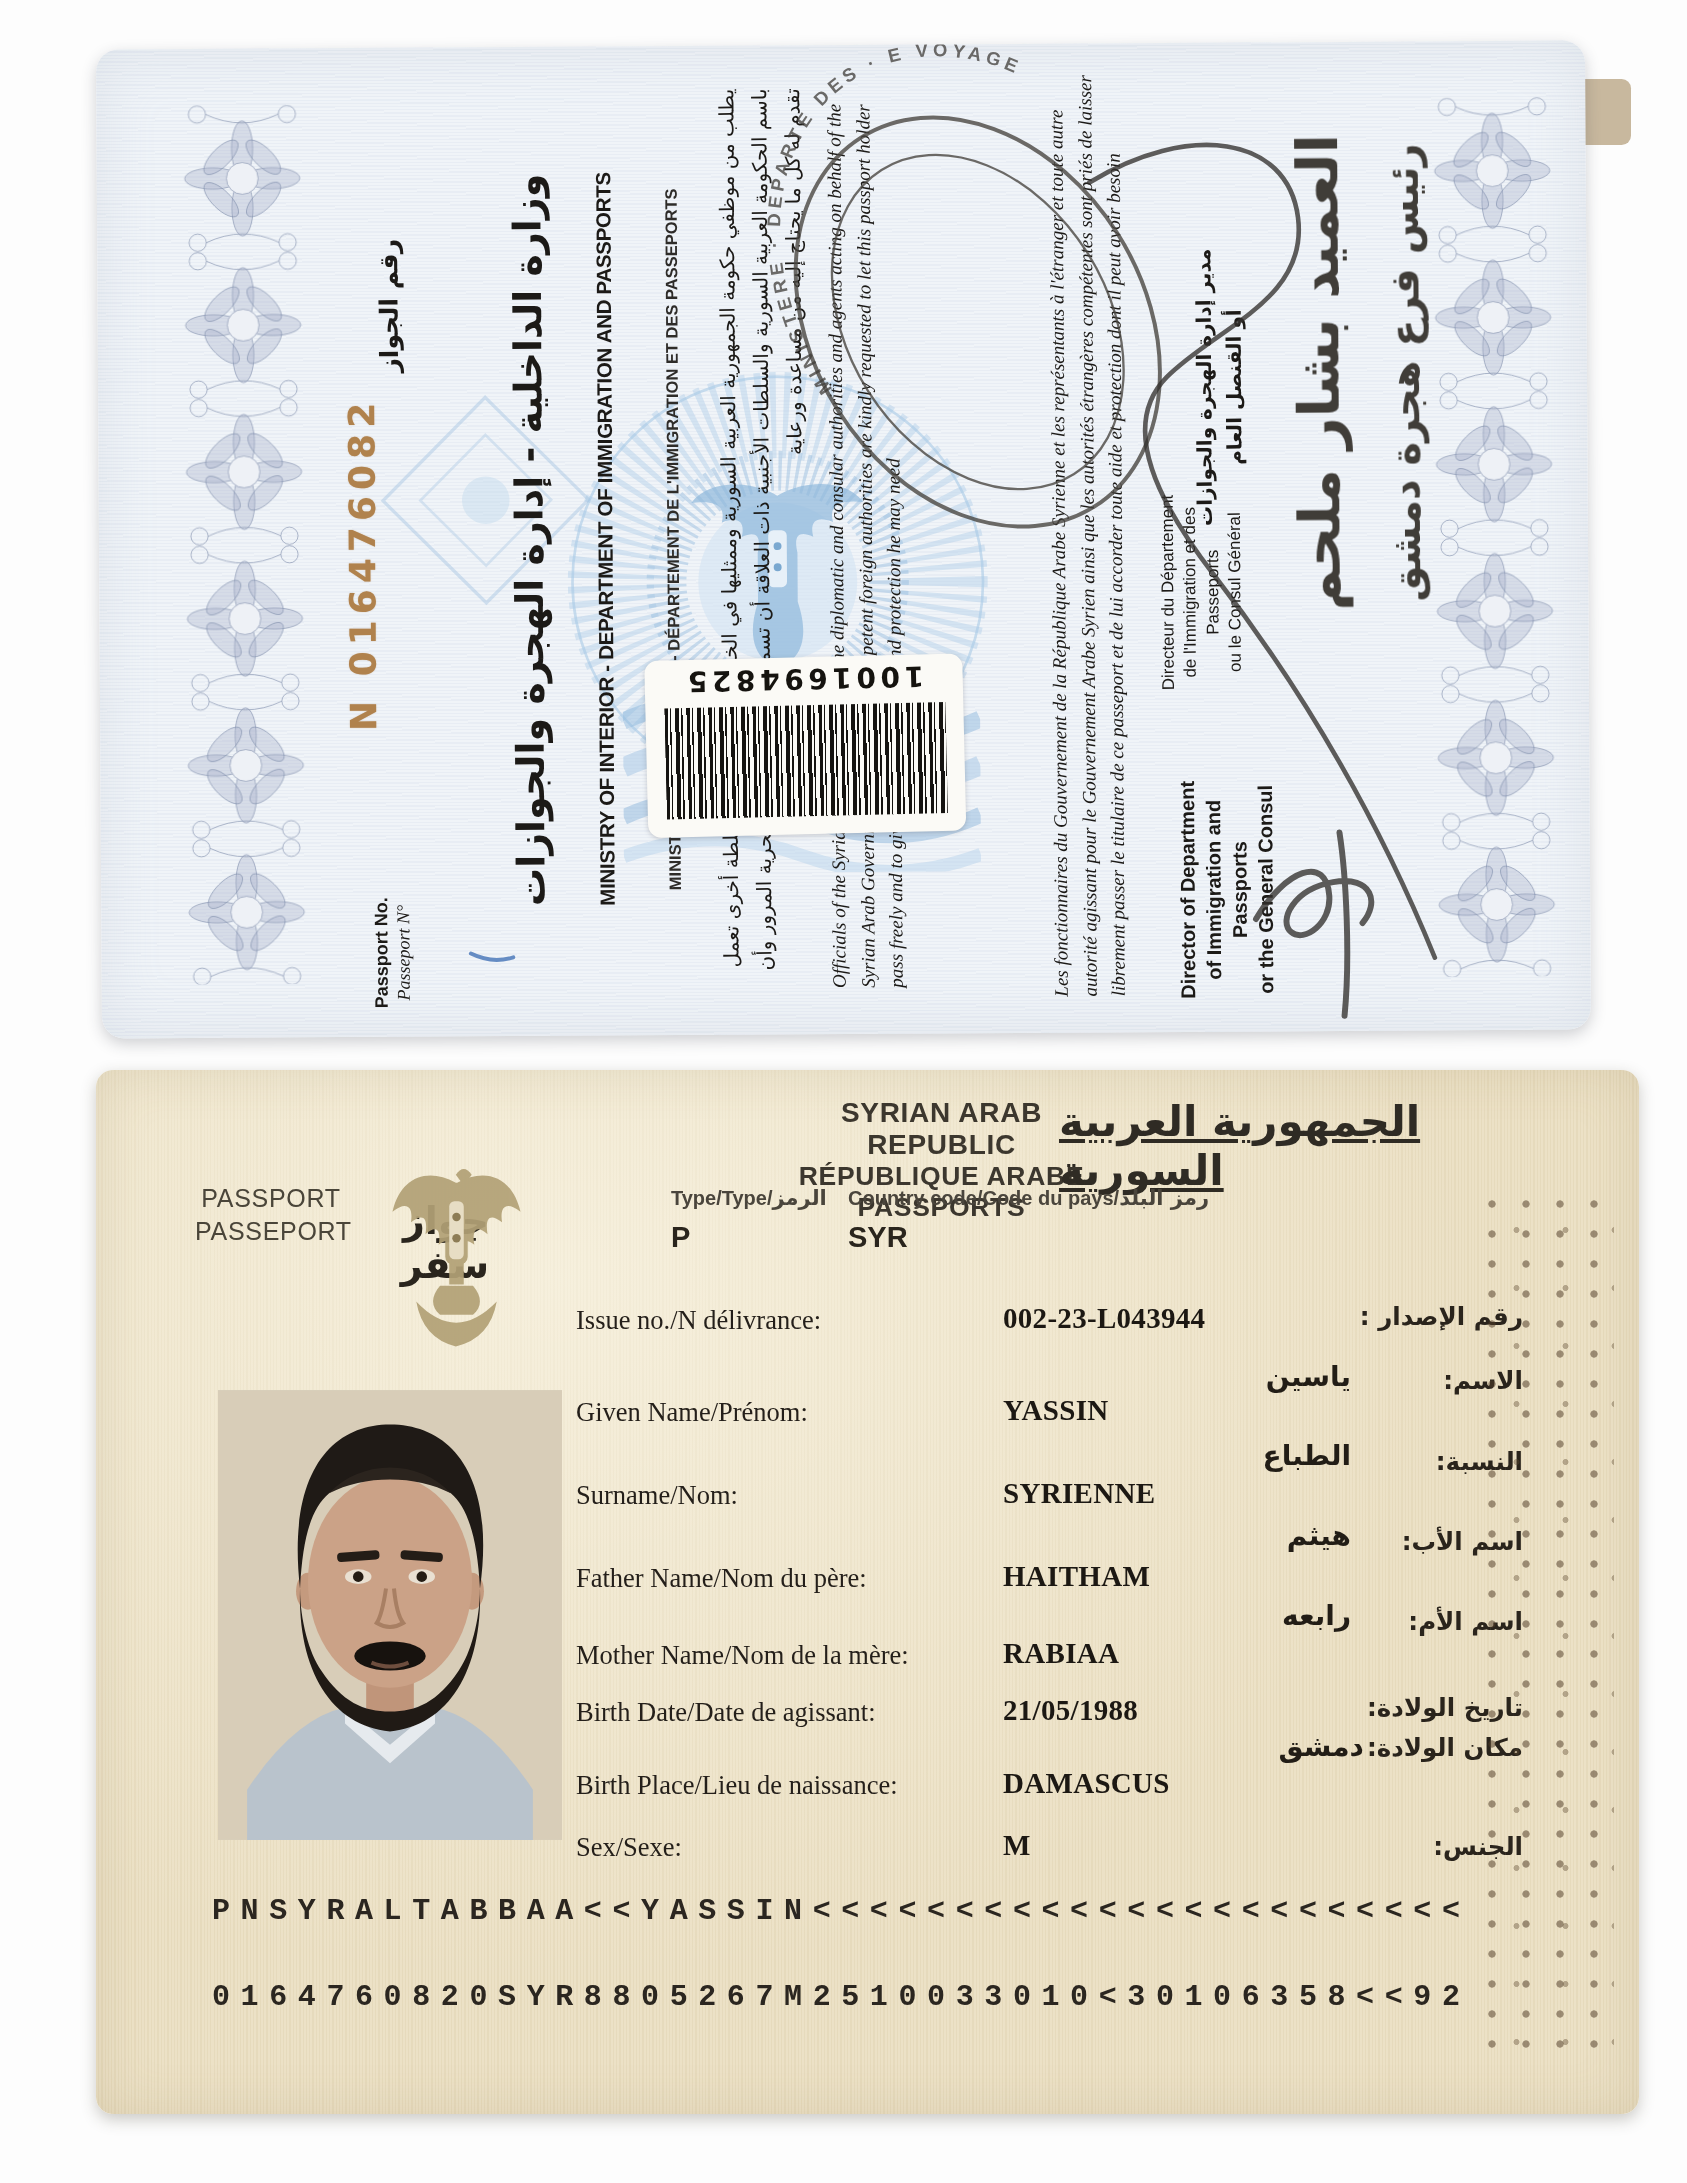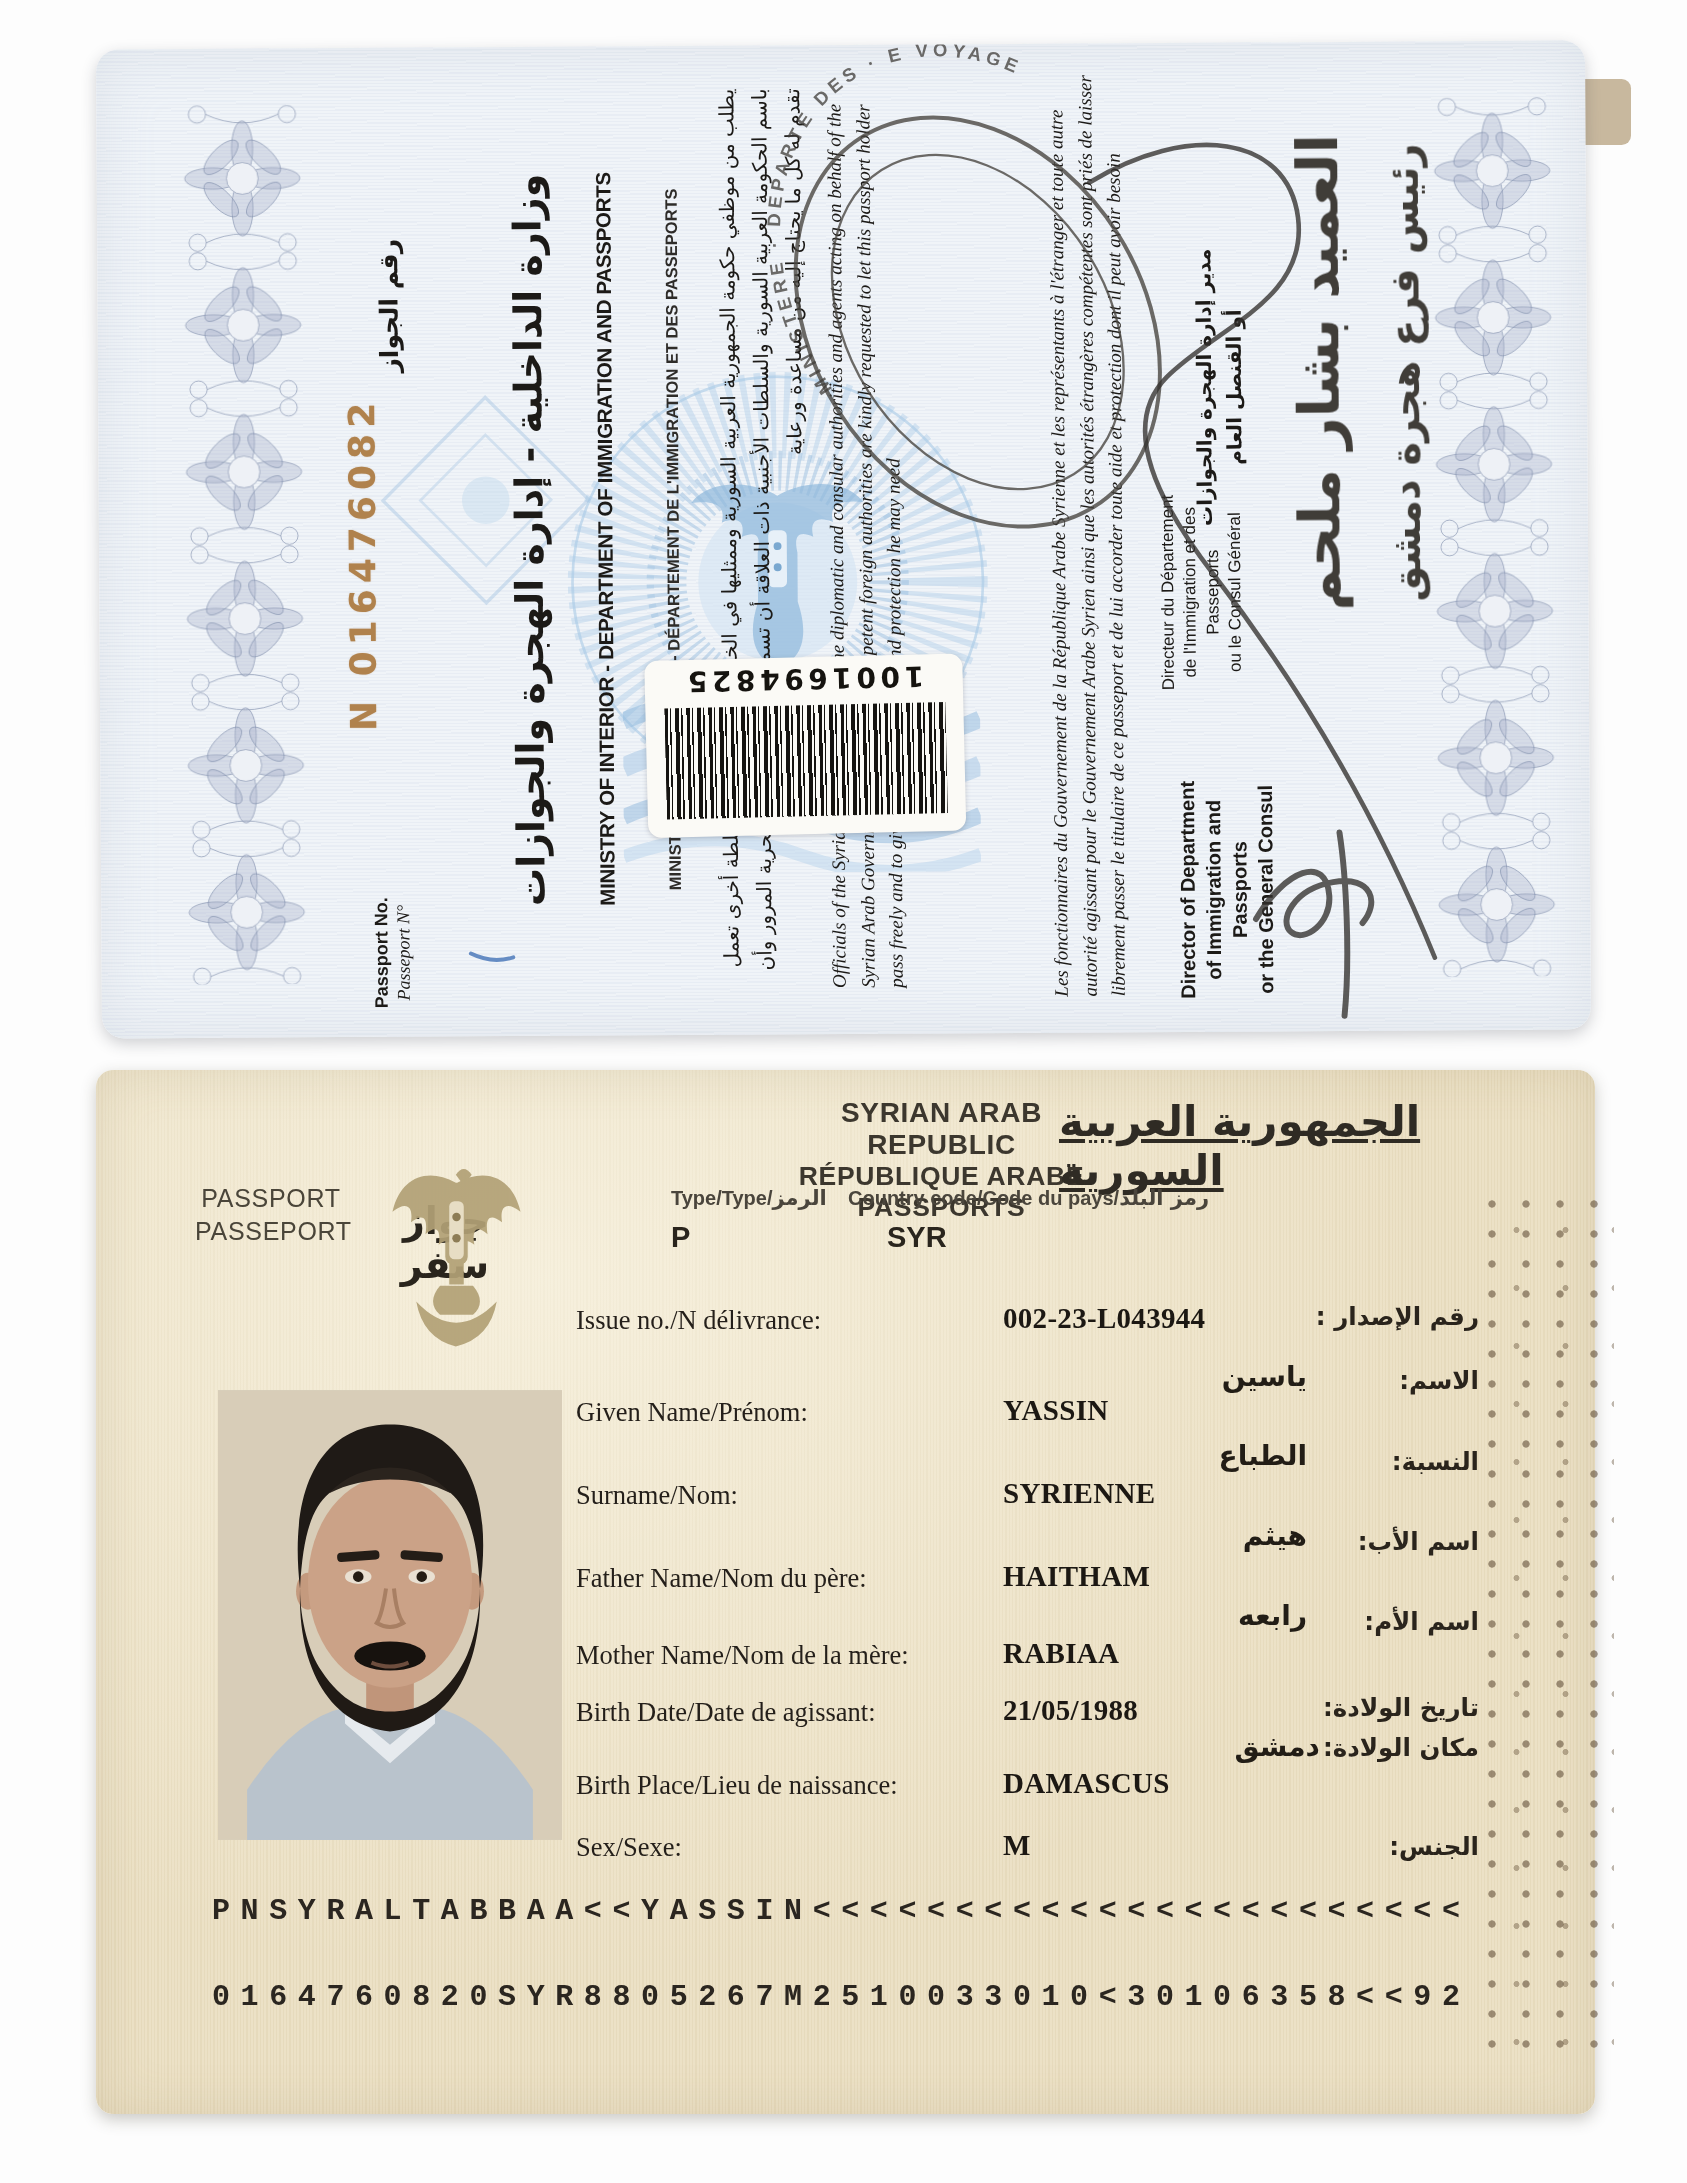--- a/index.html
+++ b/index.html
@@ -29,21 +29,21 @@
      transform:rotate(180deg);color:#15130f;}
   .bars{position:absolute;left:18.5px;top:48px;width:281px;height:111px;
      background:repeating-linear-gradient(90deg,#151310 0 3.3px,#fbfaf6 3.3px 5.3px,#151310 5.3px 6.6px,
        #fbfaf6 6.6px 10.6px,#151310 10.6px 14.6px,#fbfaf6 14.6px 16.5px,#151310 16.5px 18px,#fbfaf6 18px 22px);}
   
   .page2{position:absolute;left:96px;top:1070px;width:1499px;height:1044px;
     background:
       radial-gradient(ellipse at 30% 20%, rgba(255,252,240,.55), rgba(0,0,0,0) 60%),
       repeating-linear-gradient(90deg,#ece1c6 0 2px,#e6dabc 2px 3.3px);
     border-radius:17px;
-    box-shadow:0 5.3px 14.6px rgba(60,55,40,.25), inset 0 0 53px rgba(120,100,60,.14);}
+    box-shadow:0 5.3px 14.6px rgba(60,55,40,.25), inset 0 0 53px rgba(120,100,60,.14);padding-left:44px;}
   .page2 .lbl{font-family:"Liberation Serif",serif;font-size:26.5px;color:#241f1a;}
   .page2 .val{font-family:"Liberation Serif",serif;font-weight:bold;font-size:29px;color:#1c1813;letter-spacing:0.3px;}
   .page2 .arv{font-family:"DejaVu Sans",sans-serif;font-weight:bold;font-size:28px;color:#221d16;direction:rtl;}
   .page2 .arl{font-family:"DejaVu Sans",sans-serif;font-weight:bold;font-size:24.5px;color:#2a241c;direction:rtl;}
   .mrz{font-family:"Liberation Mono",monospace;font-weight:bold;font-size:30px;
        letter-spacing:10.6px;color:#2b2620;white-space:nowrap;}
   .dots{position:absolute;left:1379px;top:119px;width:139px;height:880px;opacity:.8;
     background-image:
       radial-gradient(circle, rgba(80,60,40,.65) 3.3px, rgba(0,0,0,0) 4px),
       radial-gradient(circle, rgba(95,75,50,.5) 2.6px, rgba(0,0,0,0) 3.3px);
@@ -199,21 +199,21 @@
         <circle cx="52.5" cy="60" r="3.2" fill="#8d7c55"></circle>
     </svg>
 
     <div class="abs" style="left:575px;top:116px;font-size:20px;color:#4a453c;">
       <span style="font-weight:bold;">Type/Type/</span><span class="ara" style="font-size:21px;font-weight:bold;">الرمز</span>
     </div>
     <div class="abs" style="left:575px;top:151px;font-size:29px;font-weight:bold;color:#2a251d;">P</div>
     <div class="abs" style="left:752px;top:116px;font-size:20px;color:#4a453c;">
       <span style="font-weight:bold;">Country code/Code du pays/</span><span class="ara" style="font-size:21px;font-weight:bold;">رمز البلد</span>
     </div>
-    <div class="abs" style="left:752px;top:151px;font-size:29px;font-weight:bold;color:#2a251d;margin-left:39px;">SYR</div>
+    <div class="abs" style="left:752px;top:151px;font-size:29px;font-weight:bold;color:#2a251d;">SYR</div>
 
     <svg class="abs" style="left:122px;top:320px;" width="344" height="450" viewBox="0 0 260 340">
       <rect width="260" height="340" fill="#ddd2bc"></rect>
       <rect width="260" height="340" fill="#cfc6b2" opacity=".35"></rect>
       <path d="M22,340 L22,302 Q58,248 96,240 L164,240 Q202,248 238,302 L238,340 Z" fill="#b9c3cc"></path>
       <path d="M96,240 L130,268 L164,240 L164,252 L130,282 L96,252 Z" fill="#e6eaee"></path>
       <rect x="112" y="212" width="36" height="42" fill="#c0957a"></rect>
       <ellipse cx="68" cy="152" rx="9" ry="14" fill="#c49a7e"></ellipse>
       <ellipse cx="192" cy="152" rx="9" ry="14" fill="#c49a7e"></ellipse>
       <ellipse cx="130" cy="145" rx="62" ry="80" fill="#cba287"></ellipse>

